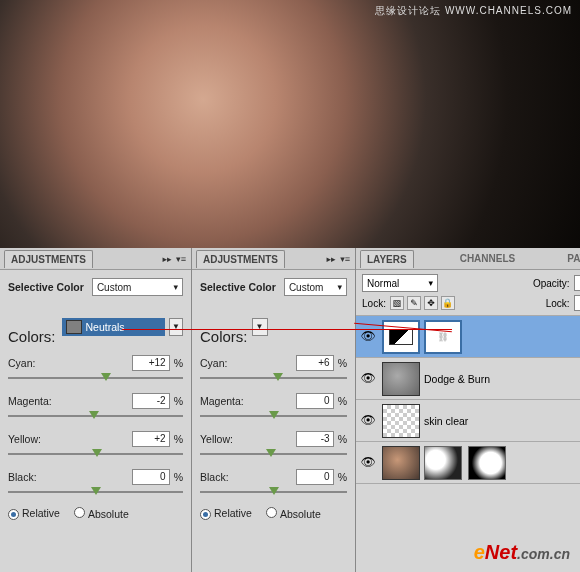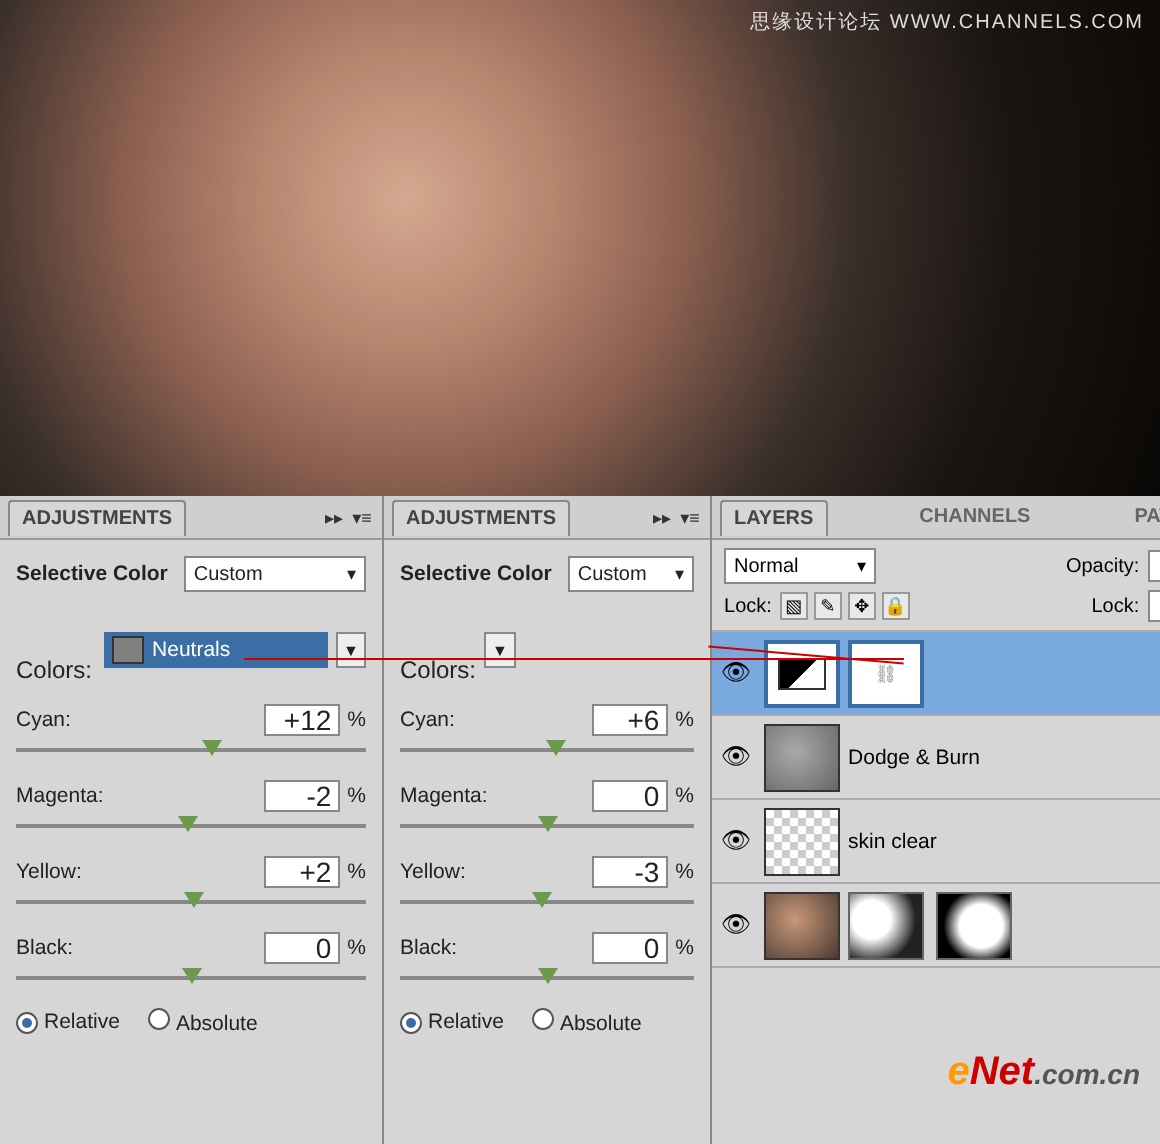--- a/index.html
+++ b/index.html
@@ -16,29 +16,29 @@
 .panel-tab.active { background: #d6d6d6; border: 1px solid #888; border-bottom: none; border-radius: 2px 2px 0 0; }
 .panel-tab.inactive { color: #666; }
 .panel-icons { margin-left: auto; display: flex; gap: 2px; }
 .panel-icon { width: 12px; height: 12px; display: inline-block; color: #333; font-size: 9px; text-align: center; line-height: 12px; }
 .panel-body { padding: 6px 8px; font-size: 10.5px; color: #222; flex: 1; }
 .row { display: flex; align-items: center; margin-bottom: 4px; height: 22px; }
 .row-label { font-weight: bold; }
 .dropdown { background: #fff; border: 1px solid #888; height: 18px; display: flex; align-items: center; padding: 0 4px; margin-left: 8px; flex: 1; position: relative; font-size: 10px; }
 .dropdown::after { content: "▾"; margin-left: auto; font-size: 9px; }
 .color-dd { display: flex; align-items: center; margin-top: 10px; margin-bottom: 10px; }
-.color-dd-label { font-size: 12px; margin-top: 20px; }
+.color-dd-label { font-size: 15px; margin-top: 20px; }
 .swatch { width: 16px; height: 14px; border: 1px solid #333; margin-right: 4px; }
 .swatch.neutral { background: #808080; }
 .swatch.black { background: #000; }
 .sel-dd { background: #3a6ea5; color: #fff; display: flex; align-items: center; padding: 0 4px; height: 18px; margin-left: 6px; width: 118px; position: relative; }
 .sel-dd-arrow { width: 16px; height: 18px; background: #eee; display: flex; align-items: center; justify-content: center; margin-left: 4px; border: 1px solid #888; font-size: 8px; }
 .slider-row { margin: 6px 0 14px; }
 .slider-header { display: flex; justify-content: space-between; align-items: center; font-size: 10.5px; }
-.slider-val { width: 38px; height: 16px; background: #fff; border: 1px solid #888; text-align: right; padding: 0 3px; font-size: 14px; line-height: 14px; }
+.slider-val { width: 38px; height: 16px; background: #fff; border: 1px solid #888; text-align: right; padding: 0 3px; font-size: 10px; line-height: 14px; }
 .slider-track { height: 2px; background: #888; margin-top: 6px; position: relative; }
 .slider-thumb { position: absolute; top: -4px; left: 50%; width: 0; height: 0; border-left: 5px solid transparent; border-right: 5px solid transparent; border-top: 8px solid #6a9a4a; transform: translateX(-50%); }
 .pct { font-size: 10.5px; margin-left: 4px; }
 .radios { display: flex; gap: 14px; margin-top: 8px; align-items: center; font-size: 10.5px; }
 .radio { width: 11px; height: 11px; border: 1px solid #555; border-radius: 50%; display: inline-flex; align-items: center; justify-content: center; margin-right: 3px; background: #fff; }
 .radio.on::after { content: ""; width: 5px; height: 5px; background: #3a6ea5; border-radius: 50%; }
 .layers-top { padding: 4px 6px; border-bottom: 1px solid #aaa; font-size: 10px; }
 .blend-row { display: flex; align-items: center; gap: 4px; margin-bottom: 3px; }
 .blend-dd { background: #fff; border: 1px solid #888; height: 18px; width: 76px; display: flex; align-items: center; padding: 0 4px; font-size: 10px; }
 .blend-dd::after { content: "▾"; margin-left: auto; font-size: 9px; }
@@ -52,21 +52,21 @@
 .layer-row.sel { background: #7aa9e0; }
 .eye { width: 16px; height: 16px; margin-right: 6px; font-size: 12px; text-align: center; }
 .thumb-box { width: 38px; height: 34px; background: #fff; border: 1px solid #333; display: flex; align-items: center; justify-content: center; margin-right: 4px; }
 .thumb-box.sel { border: 2px solid #3a6ea5; }
 .adj-icon { width: 24px; height: 16px; background: linear-gradient(135deg, #000 50%, #fff 50%); border: 1px solid #333; }
 .thumb-dodge { width: 36px; height: 32px; background: radial-gradient(circle at 40% 40%, #aaa, #666); }
 .thumb-trans { width: 36px; height: 32px; background-image: linear-gradient(45deg,#ccc 25%,transparent 25%),linear-gradient(-45deg,#ccc 25%,transparent 25%),linear-gradient(45deg,transparent 75%,#ccc 75%),linear-gradient(-45deg,transparent 75%,#ccc 75%); background-size: 8px 8px; background-position: 0 0,0 4px,4px -4px,-4px 0; }
 .thumb-img { width: 36px; height: 32px; background: radial-gradient(circle at 40% 40%, #c89878, #4a3a32); }
 .mask-thumb { width: 38px; height: 34px; background: #fff; border: 1px solid #666; margin-right: 6px; }
 .layer-name { font-size: 10.5px; }
-.bottom-logo { position: absolute; bottom: 24px; right: 10px; z-index: 10; }
+.bottom-logo { position: absolute; bottom: 8px; right: 10px; z-index: 10; }
 .enet { font-size: 20px; font-style: italic; font-weight: bold; }
 .enet .e1 { color: #ff9900; }
 .enet .e2 { color: #cc0000; }
 .enet .e3 { color: #555; font-size: 14px; }
 .red-line { position: absolute; top: 329px; left: 122px; width: 330px; height: 1px; background: #cc0000; z-index: 5; pointer-events: none; }
 .red-line2 { position: absolute; top: 327px; left: 354px; width: 98px; height: 1px; background: #cc0000; z-index: 5; pointer-events: none; transform: rotate(5deg); }
 </style>
 </head>
 <body>
 

